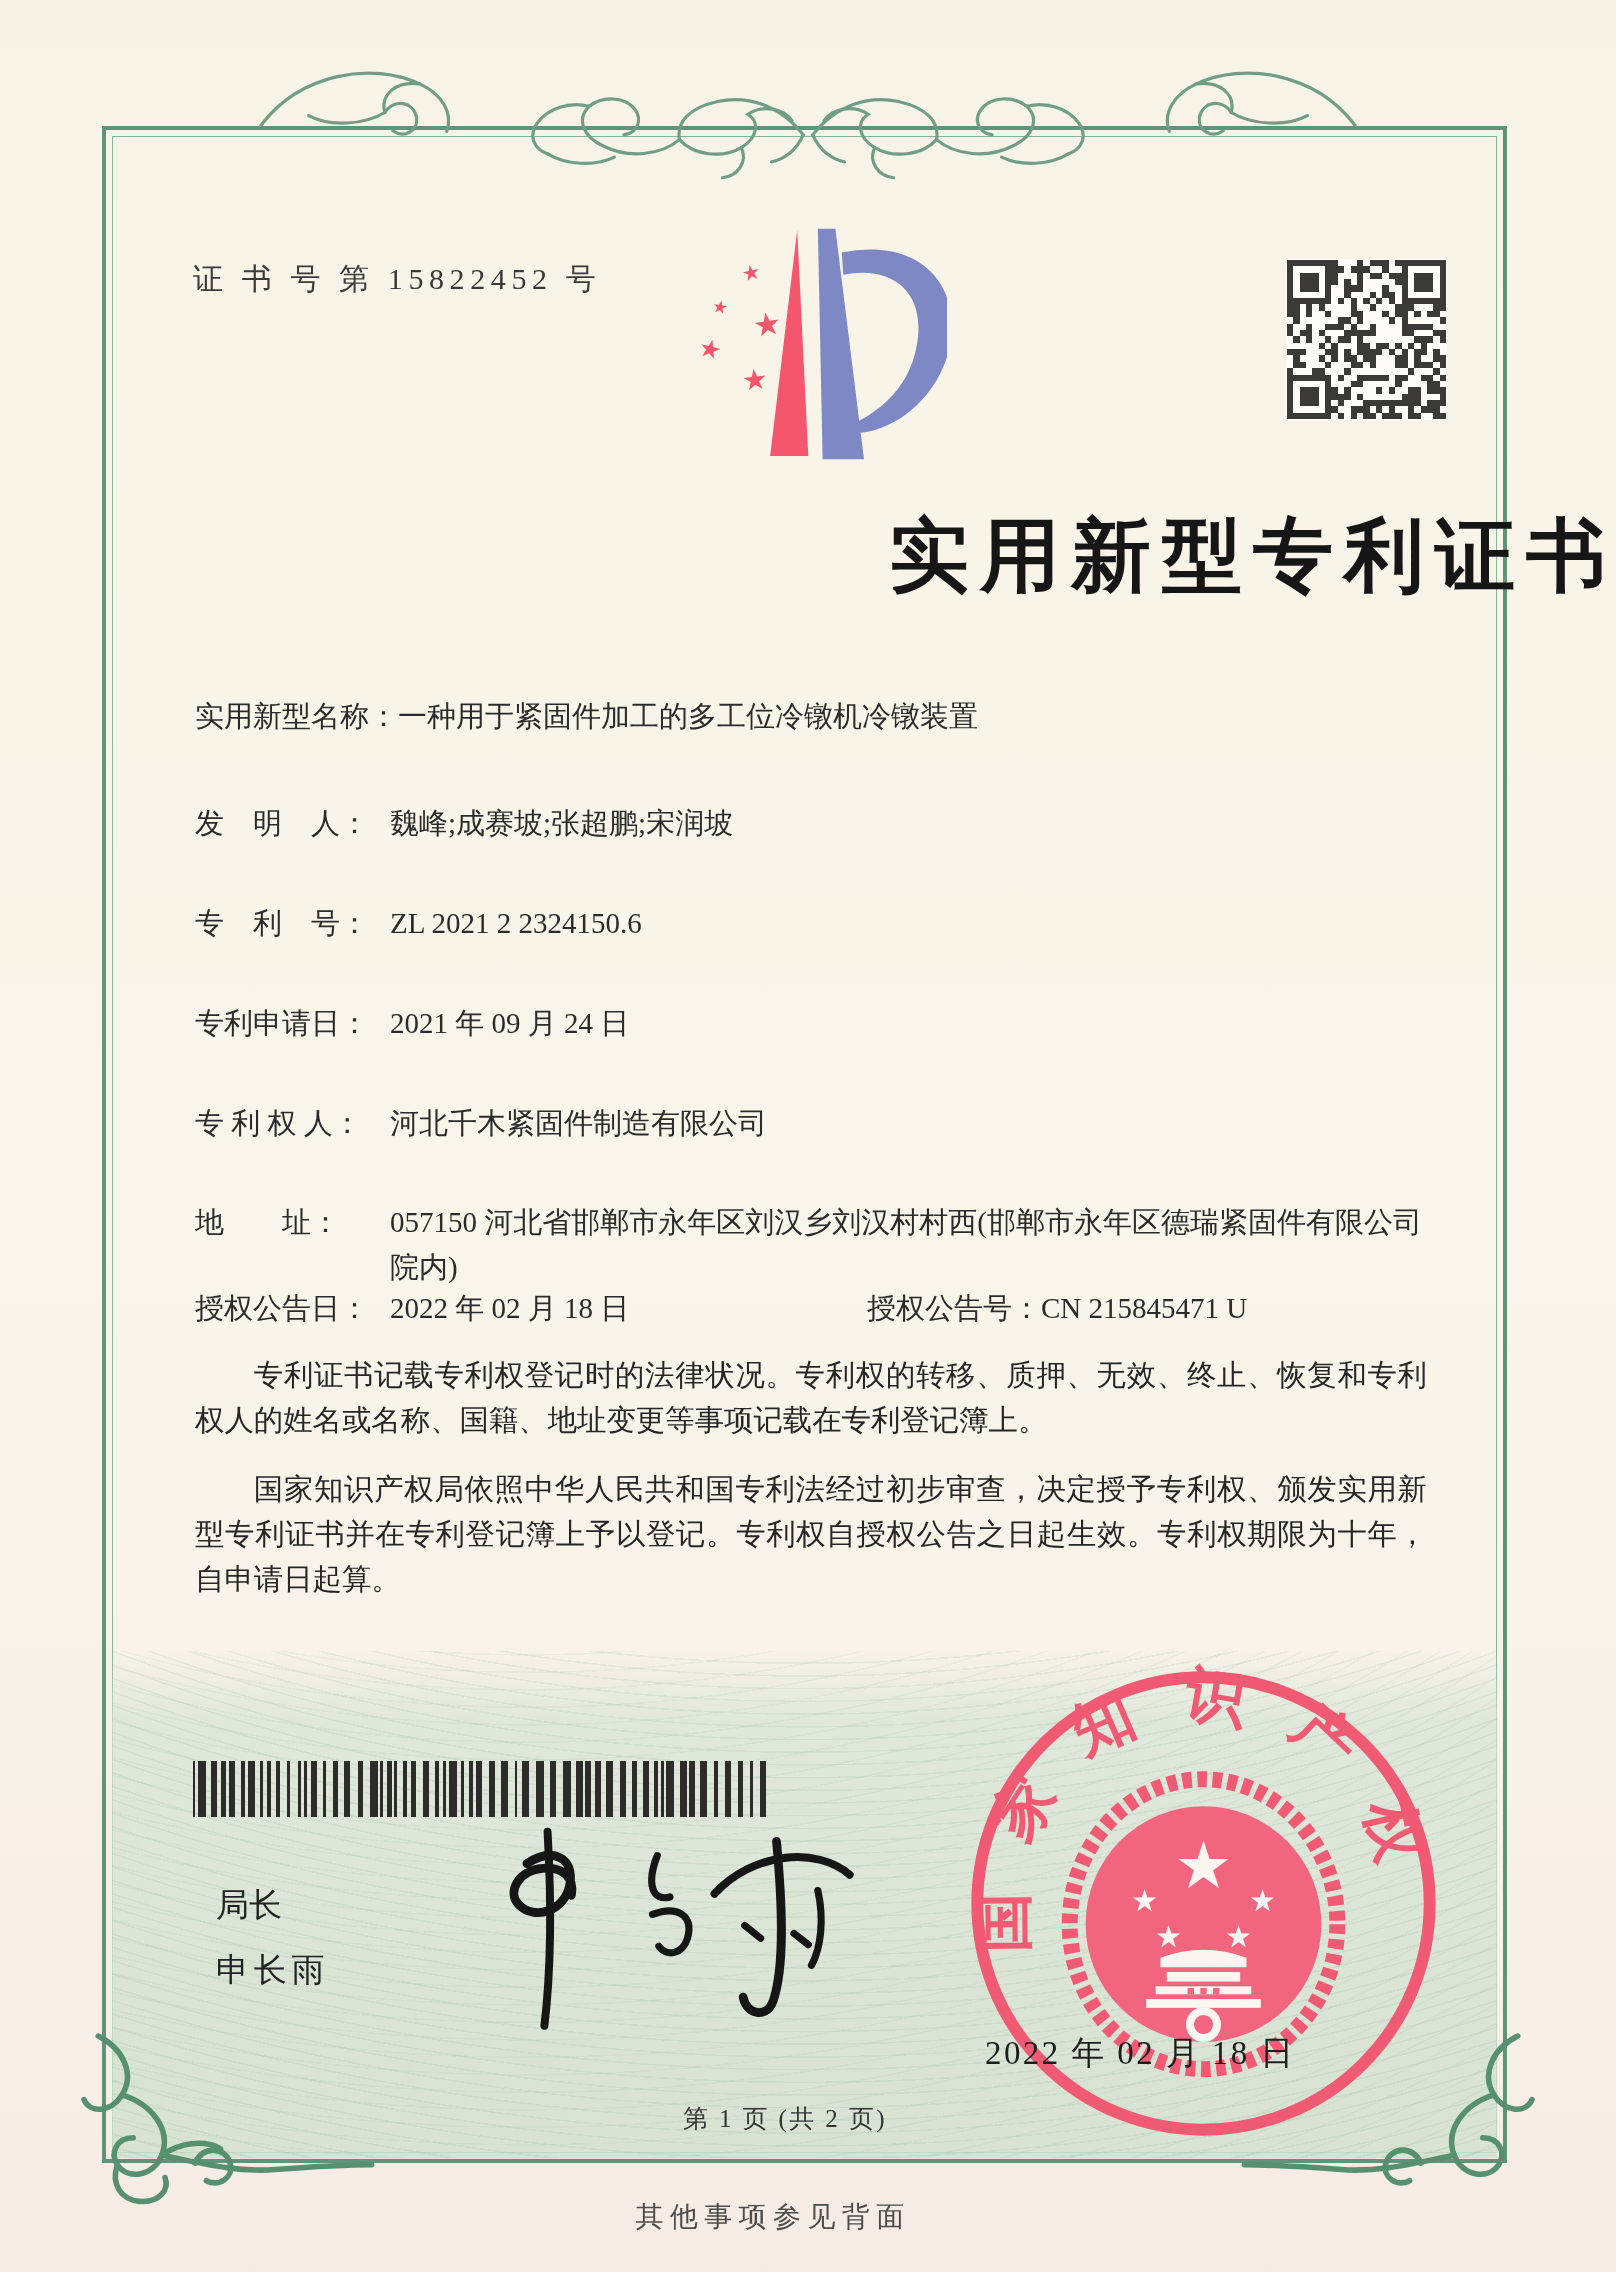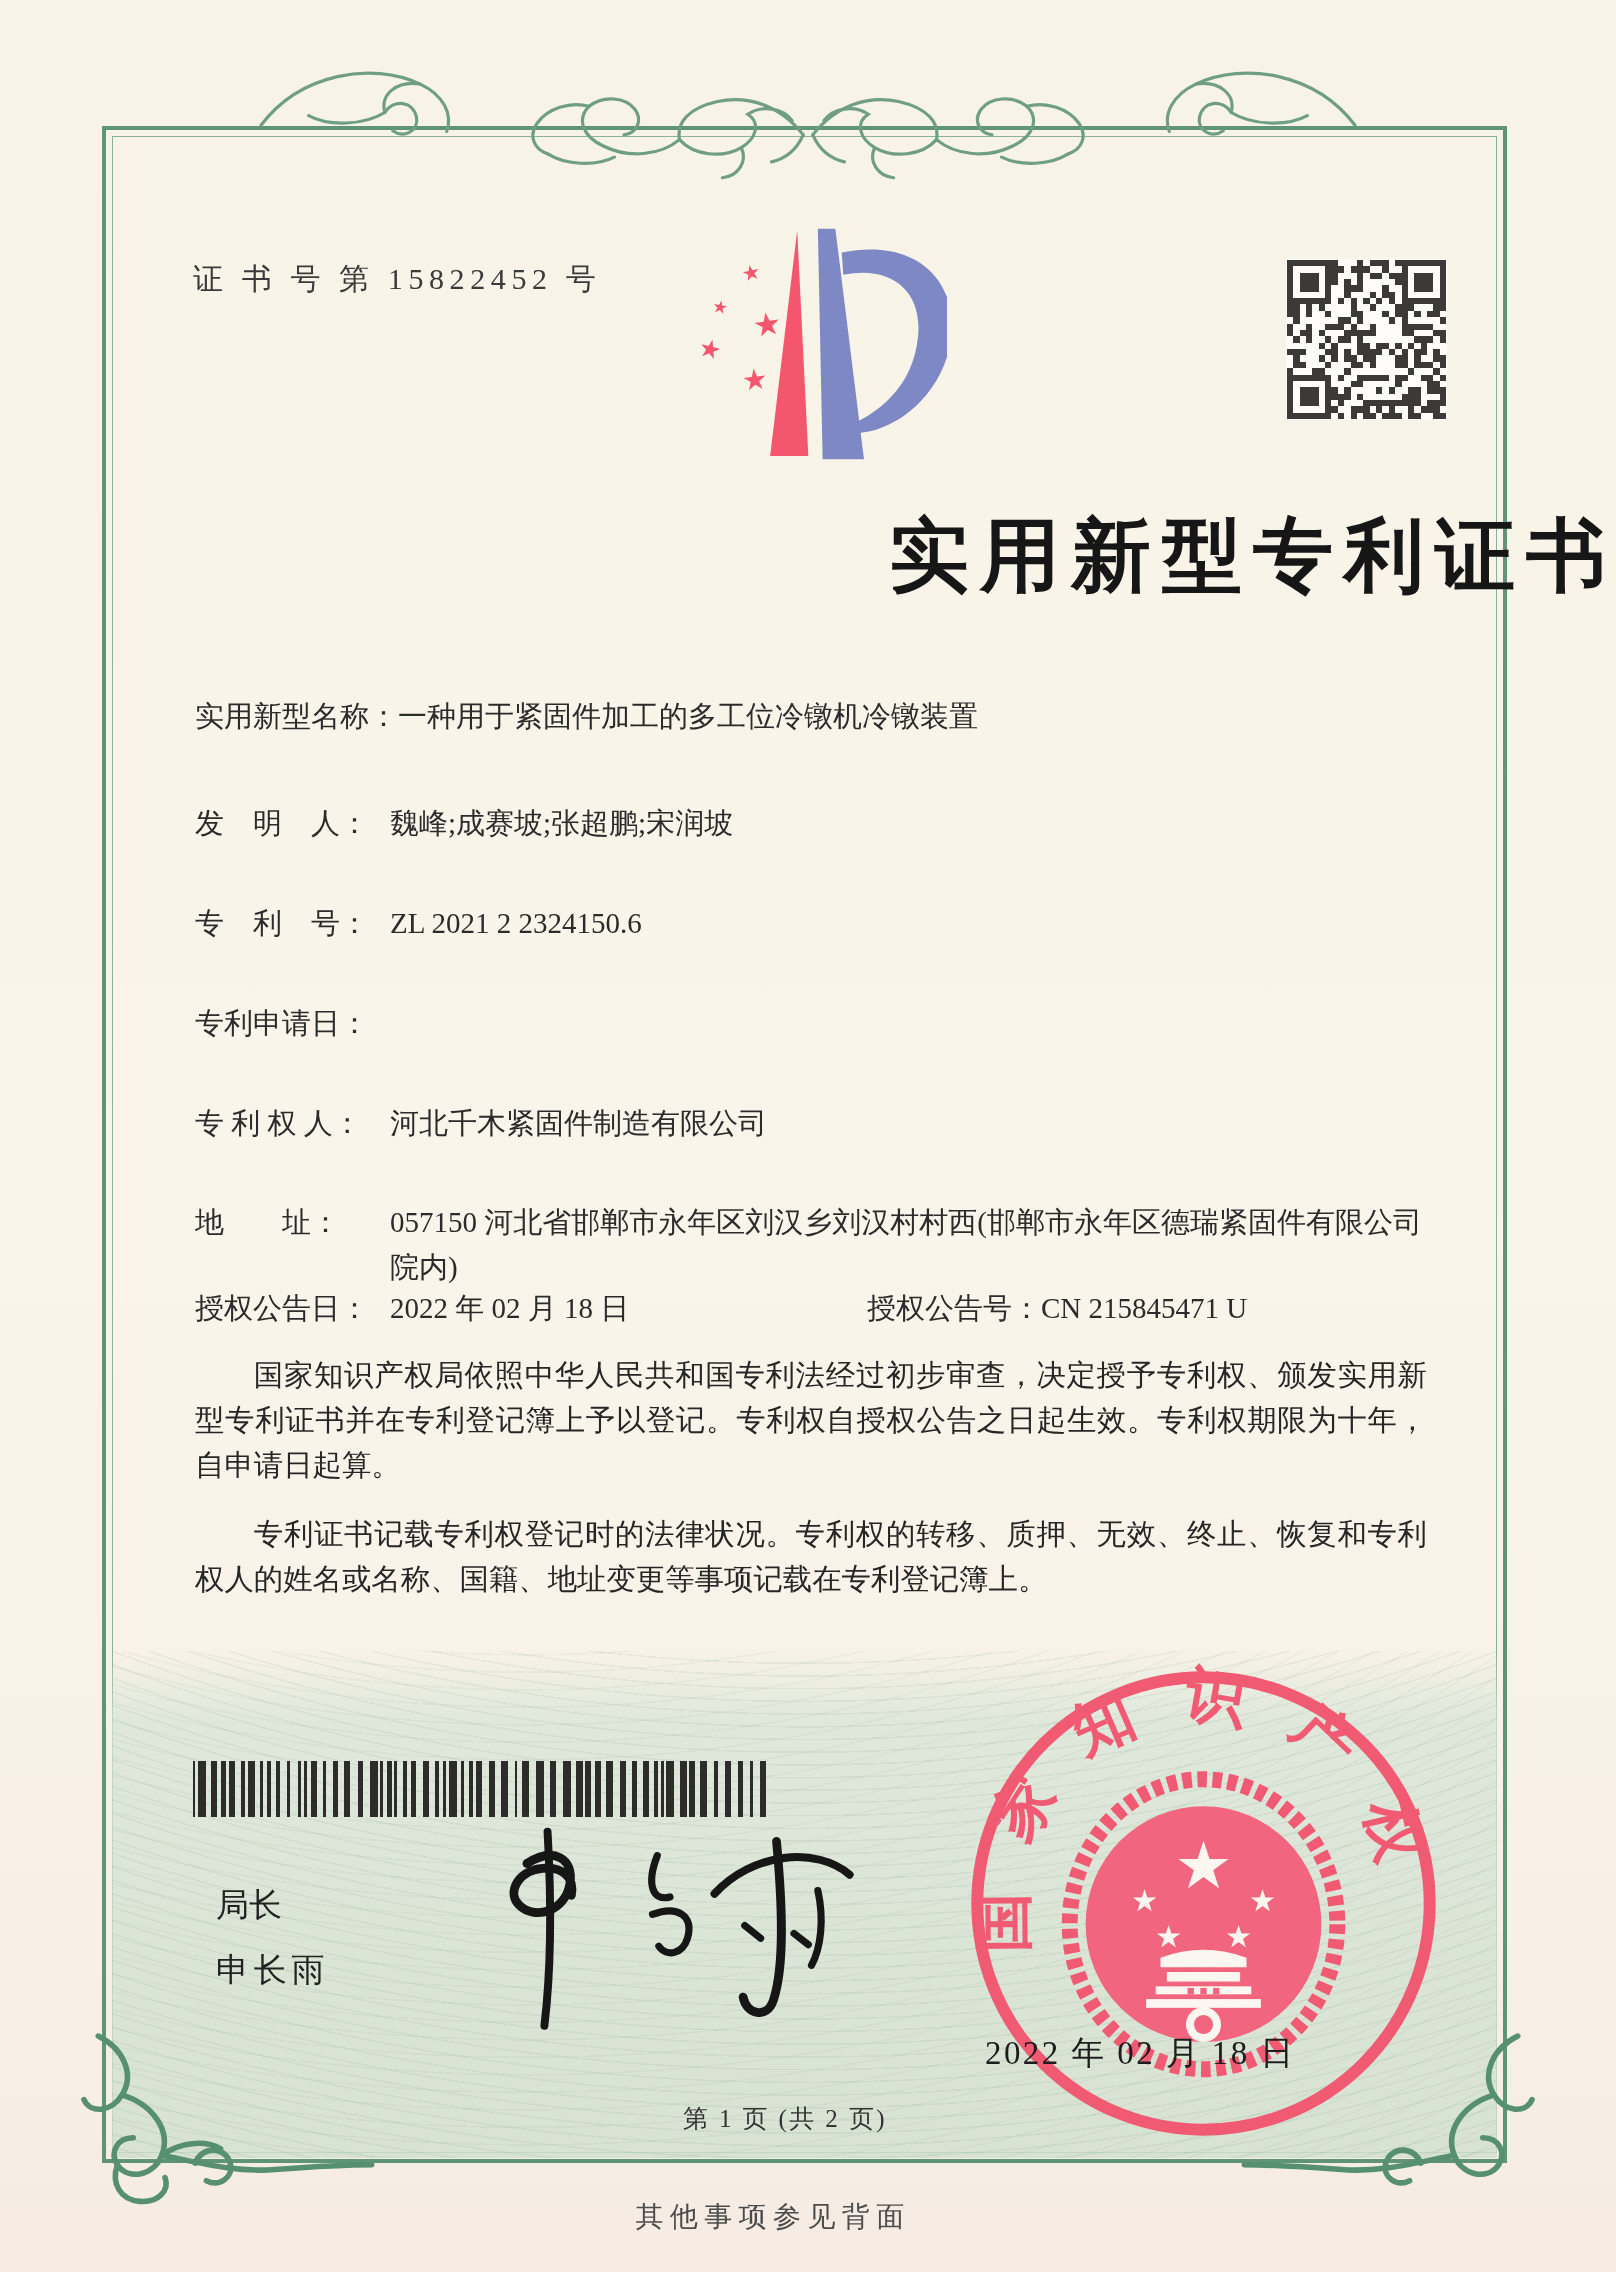--- a/index.html
+++ b/index.html
@@ -764,42 +764,43 @@
     <div class="field f1">
       <span class="flabel">发　明　人：</span>
       <span class="fvalue">魏峰;成赛坡;张超鹏;宋润坡</span>
     </div>
     <div class="field f2">
       <span class="flabel">专　利　号：</span>
       <span class="fvalue">ZL 2021 2 2324150.6</span>
     </div>
     <div class="field f3">
       <span class="flabel">专利申请日：</span>
+      <span class="fvalue">2021 年 09 月 24 日</span>
     </div>
     <div class="field f4">
       <span class="flabel">专 利 权 人：</span>
       <span class="fvalue">河北千木紧固件制造有限公司</span>
     </div>
     <div class="field f5">
       <span class="flabel">地　　址：</span>
       <span class="fvalue">057150 河北省邯郸市永年区刘汉乡刘汉村村西(邯郸市永年区德瑞紧固件有限公司院内)</span>
     </div>
     <div class="field fgrant">
       <span class="flabel">授权公告日：</span>
       <span>2022 年 02 月 18 日</span>
       <span class="grant2">
         <span class="flabel">授权公告号：</span>
         <span>CN 215845471 U</span>
       </span>
     </div>
   </div>
 
   <div class="paras">
+    <p>专利证书记载专利权登记时的法律状况。专利权的转移、质押、无效、终止、恢复和专利权人的姓名或名称、国籍、地址变更等事项记载在专利登记簿上。</p>
     <p>国家知识产权局依照中华人民共和国专利法经过初步审查，决定授予专利权、颁发实用新型专利证书并在专利登记簿上予以登记。专利权自授权公告之日起生效。专利权期限为十年，自申请日起算。</p>
-    <p>专利证书记载专利权登记时的法律状况。专利权的转移、质押、无效、终止、恢复和专利权人的姓名或名称、国籍、地址变更等事项记载在专利登记簿上。</p>
   </div>
 
   <div class="barcode" id="barcode">
       <i style="width:2.4px;margin-right:2.4px;flex:none"></i>
       <i style="width:8px;margin-right:5.6px;flex:none"></i>
       <i style="width:5.6px;margin-right:4px;flex:none"></i>
       <i style="width:4.8px;margin-right:3.2px;flex:none"></i>
       <i style="width:5.6px;margin-right:6.4px;flex:none"></i>
       <i style="width:4px;margin-right:3.2px;flex:none"></i>
       <i style="width:7.2px;margin-right:4.8px;flex:none"></i>

